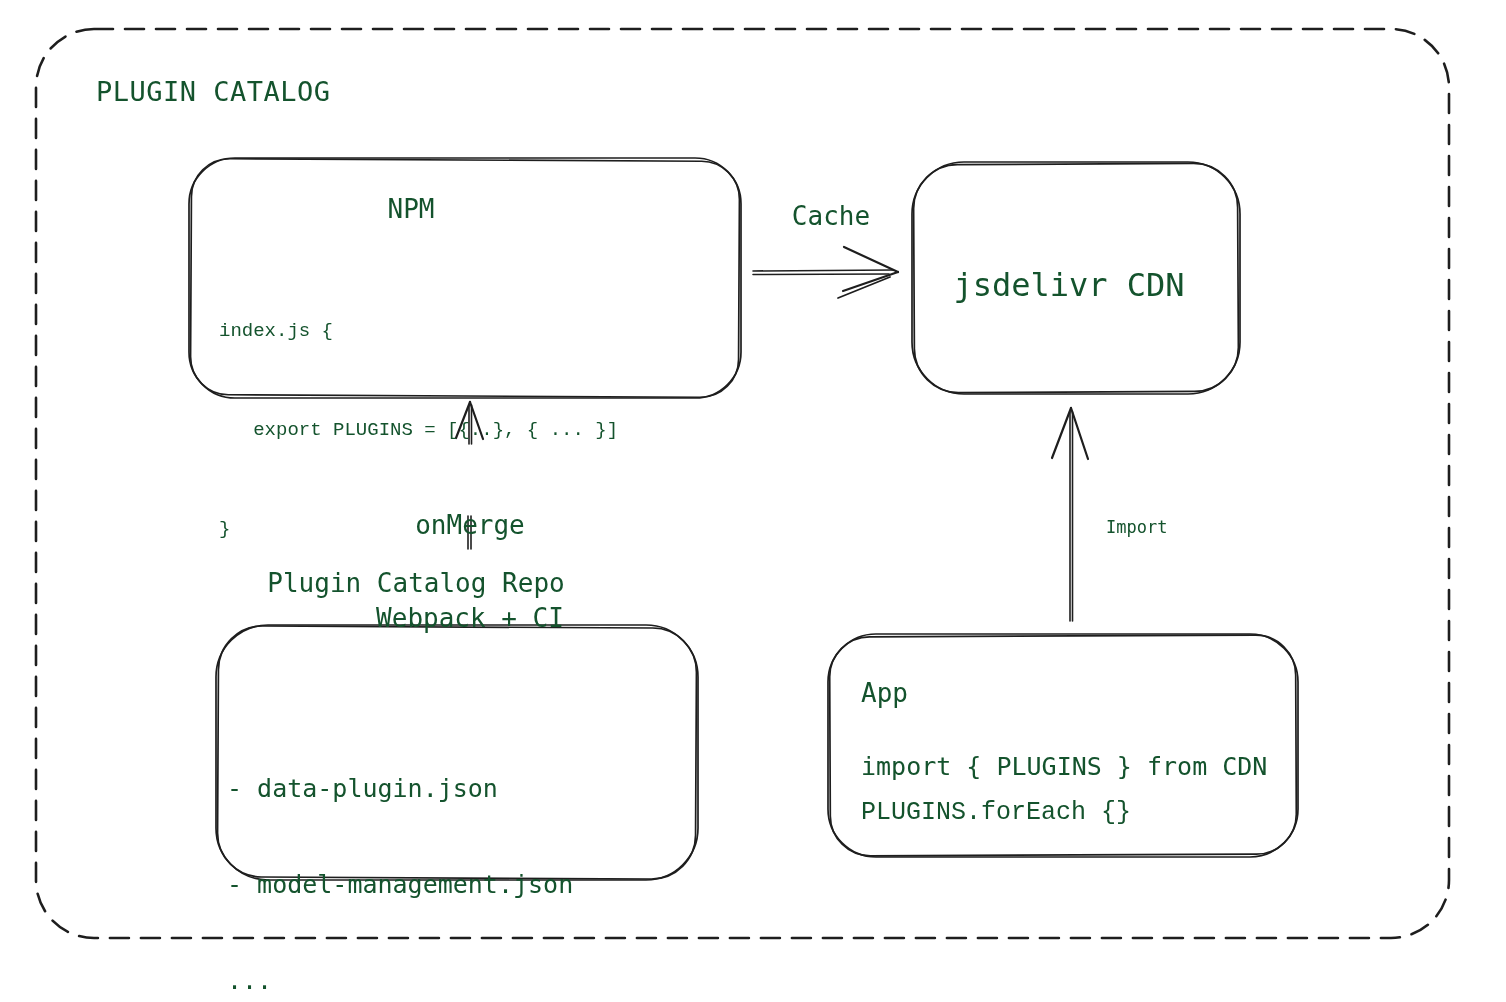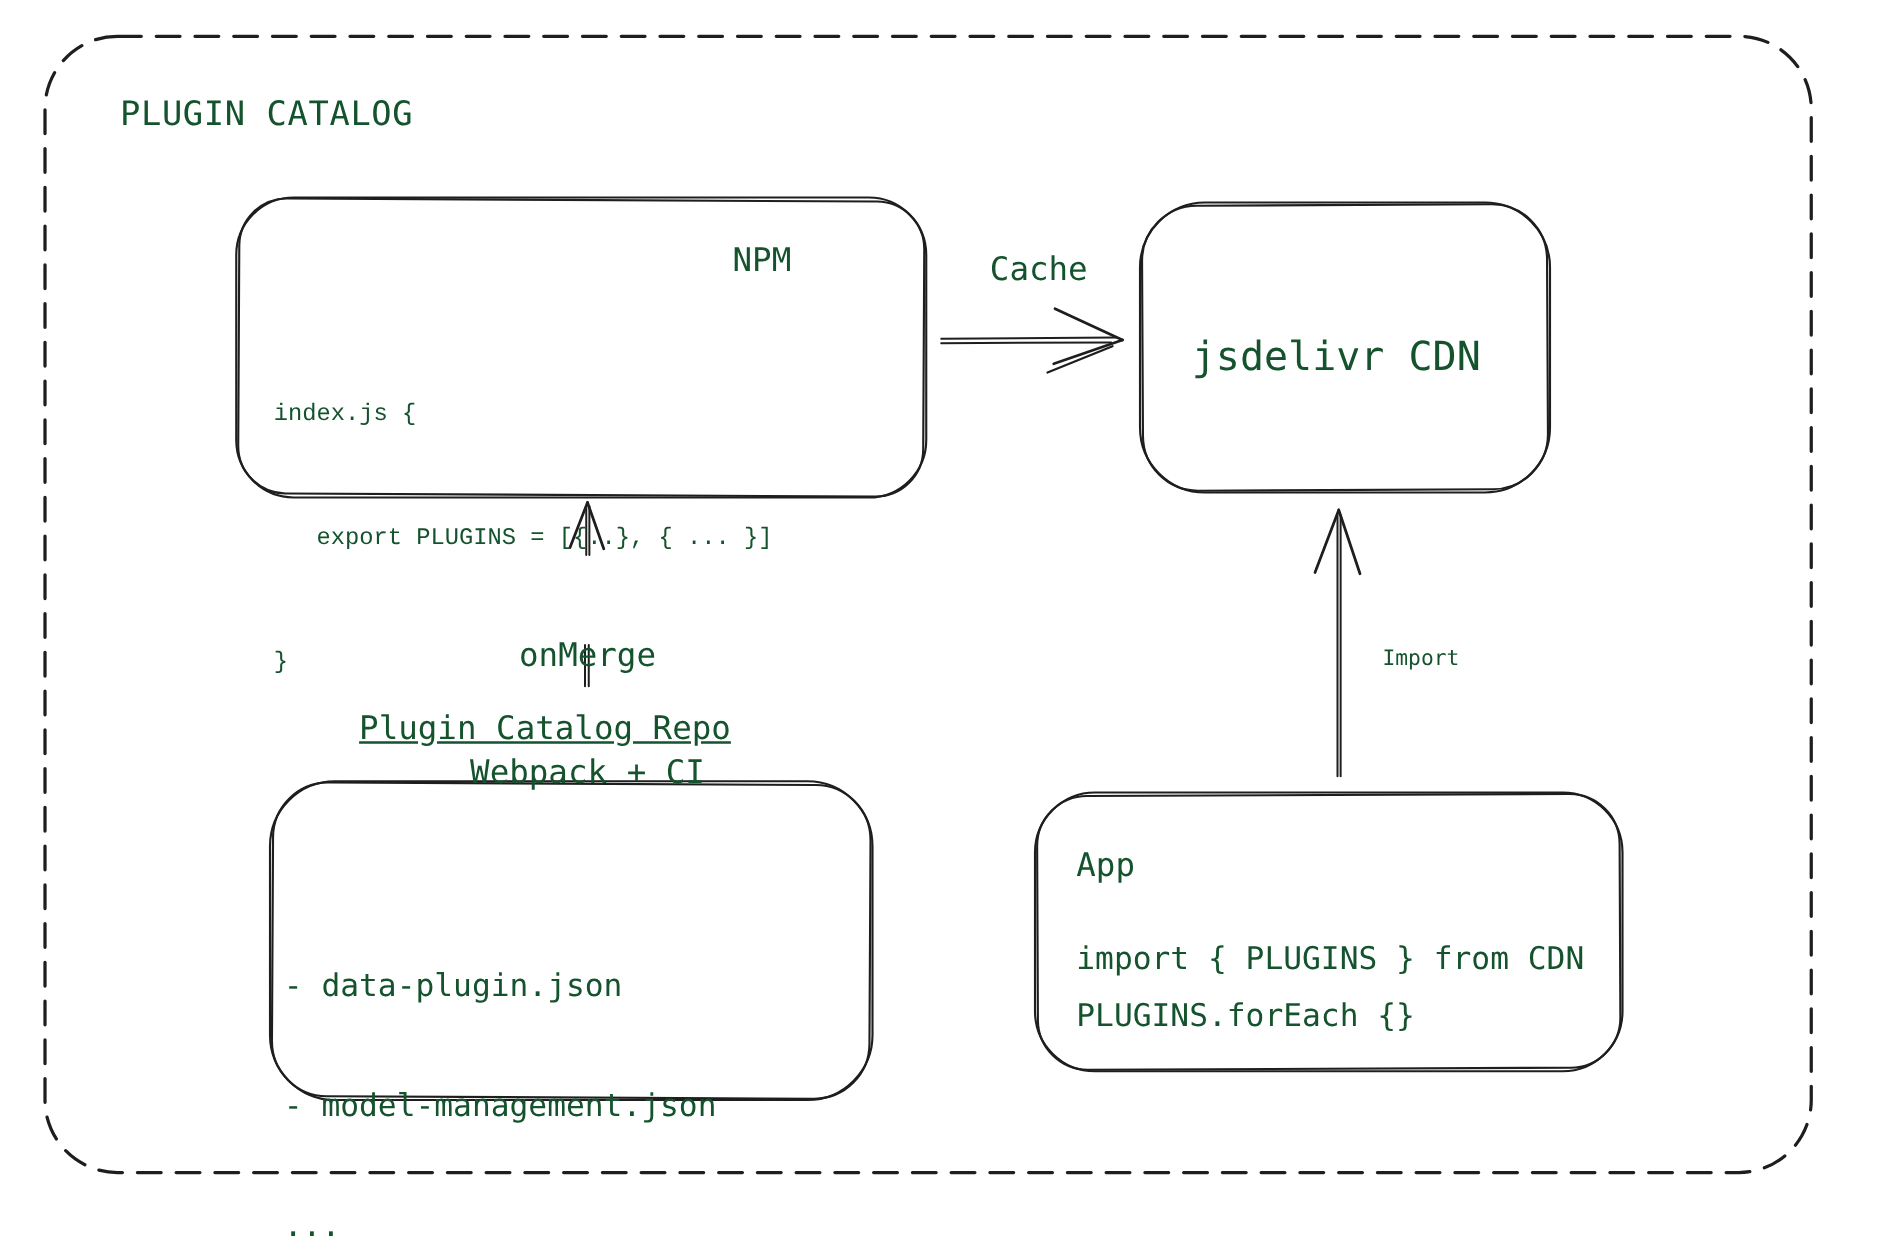--- a/index.html
+++ b/index.html
@@ -21,30 +21,30 @@
     left: 0;
     top: 0;
   }
   .t {
     position: absolute;
     white-space: pre;
     color: #14532d;
     font-family: "DejaVu Sans Mono", "Liberation Mono", monospace;
   }
   .title        { left: 96px;  top: 76px;  font-size: 27px; font-weight: 500; letter-spacing: 0.5px; }
-  .npm-title    { left: 189px; top: 194px; width: 444px; text-align: right; font-size: 26px; }
+  .npm-title    { left: 189px; top: 194px; width: 444px; text-align: center; font-size: 26px; }
   .npm-code     { left: 219px; top: 249px; font-size: 19px; line-height: 33px; font-family: Liberation Mono, monospace; }
   .cache-label  { left: 770px; top: 201px; width: 122px; text-align: center; font-size: 26px; }
   .cdn-label    { left: 912px; top: 266px; width: 314px; text-align: center; font-size: 32px; }
   .build-label  { left: 320px; top: 448px; width: 300px; text-align: center; font-size: 26px; line-height: 31px; }
-  .repo-title   { left: 236px; top: 568px; width: 400px; text-align: center; font-size: 26px; text-decoration: underline; }
+  .repo-title   { left: 216px; top: 568px; width: 400px; text-align: center; font-size: 26px; }
   .repo-list    { left: 227px; top: 709px; font-size: 25px; line-height: 32px; }
   .app-title    { left: 861px; top: 678px; font-size: 26px; }
   .app-code1    { left: 861px; top: 738px; font-size: 25px; margin-top: 14px; }
-  .app-code2    { left: 861px; top: 798px; font-size: 25px; }
+  .app-code2    { left: 861px; top: 798px; font-size: 25px; font-family: Liberation Mono, monospace; }
   .import-label { left: 1106px; top: 517px; font-size: 17px; }
 </style>
 </head>
 <body>
 
 <div class="canvas">
 
   <svg class="shapes" width="1506" height="1002" viewBox="0 0 1506 1002" fill="none" stroke="#1e1e1e" stroke-linecap="round">
 
     <g>

